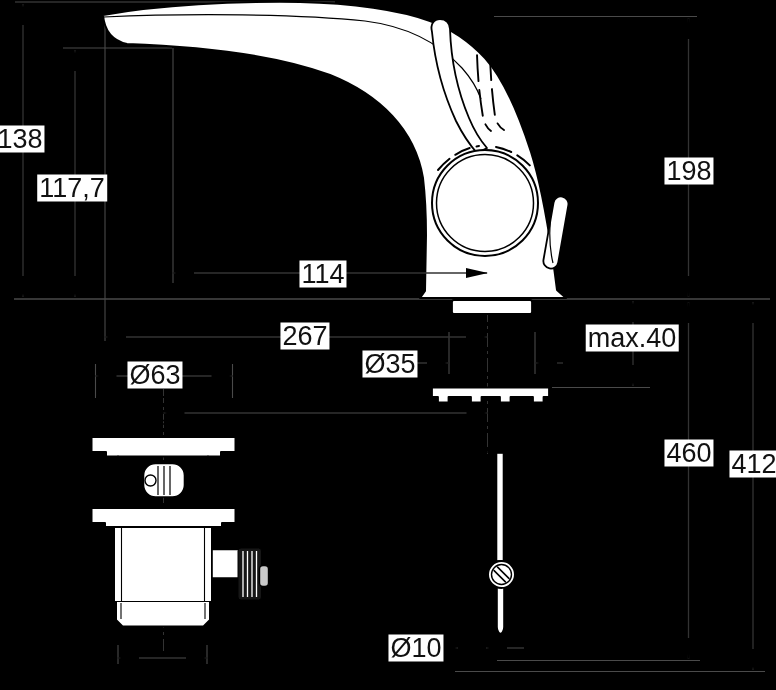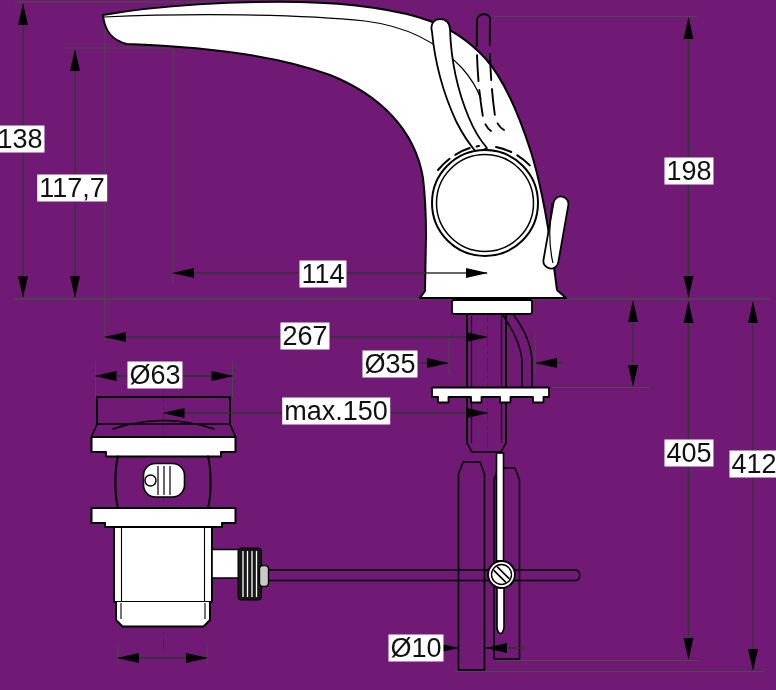--- a/index.html
+++ b/index.html
@@ -1,16 +1,16 @@
 <!DOCTYPE html>
 <html><head>
 <meta charset="utf-8">
 <style>
   html,body{margin:0;padding:0;background:#fff;}
-  #stage{position:relative;width:776px;height:690px;background:#701a75;overflow:hidden;
+  #stage{position:relative;width:776px;height:690px;background:#000000;overflow:hidden;
          font-family:"Liberation Sans", sans-serif;}
   #stage svg{position:absolute;left:0;top:0;}
   .obj{stroke:#000;stroke-width:2;fill:none;stroke-linecap:round;stroke-linejoin:round;}
   .objf{stroke:#000;stroke-width:2;fill:#fff;stroke-linejoin:round;}
   .thin{stroke:#000;stroke-width:1.2;fill:none;}
   .med{stroke:#000;stroke-width:1.6;fill:none;stroke-linecap:round;}
   .dim{stroke:#333;stroke-width:1.3;fill:none;}
   .ext{stroke:#4a4a4a;stroke-width:1.1;fill:none;}
   .cl{stroke:#333;stroke-width:1;fill:none;stroke-dasharray:14 4 3 4;}
   .hid{stroke:#000;stroke-width:1.9;fill:none;stroke-dasharray:26 9;stroke-linecap:round;}
@@ -179,18 +179,18 @@
     <line class="dim" x1="118" y1="658" x2="207" y2="658" marker-start="url(#arr)" marker-end="url(#arr)"></line>
   </g>
 </svg>
 
   <span class="lbl" style="left:20px;top:139px">138</span>
   <span class="lbl" style="left:72px;top:188px">117,7</span>
   <span class="lbl" style="left:323px;top:274px">114</span>
   <span class="lbl" style="left:305px;top:336px">267</span>
   <span class="lbl" style="left:155px;top:375px">Ø63</span>
   <span class="lbl" style="left:390px;top:364px">Ø35</span>
-  <span class="lbl" style="left:336px;top:411px">max.150</span>
   <span class="lbl" style="left:689px;top:171px">198</span>
-  <span class="lbl" style="left:689px;top:453px">405</span>
+  <span class="lbl" style="left:632px;top:338px">max.40</span>
+  <span class="lbl" style="left:689px;top:453px">460</span>
   <span class="lbl" style="left:754px;top:464px">412</span>
   <span class="lbl" style="left:416px;top:648px">Ø10</span>
 </div>
 
 </body></html>

